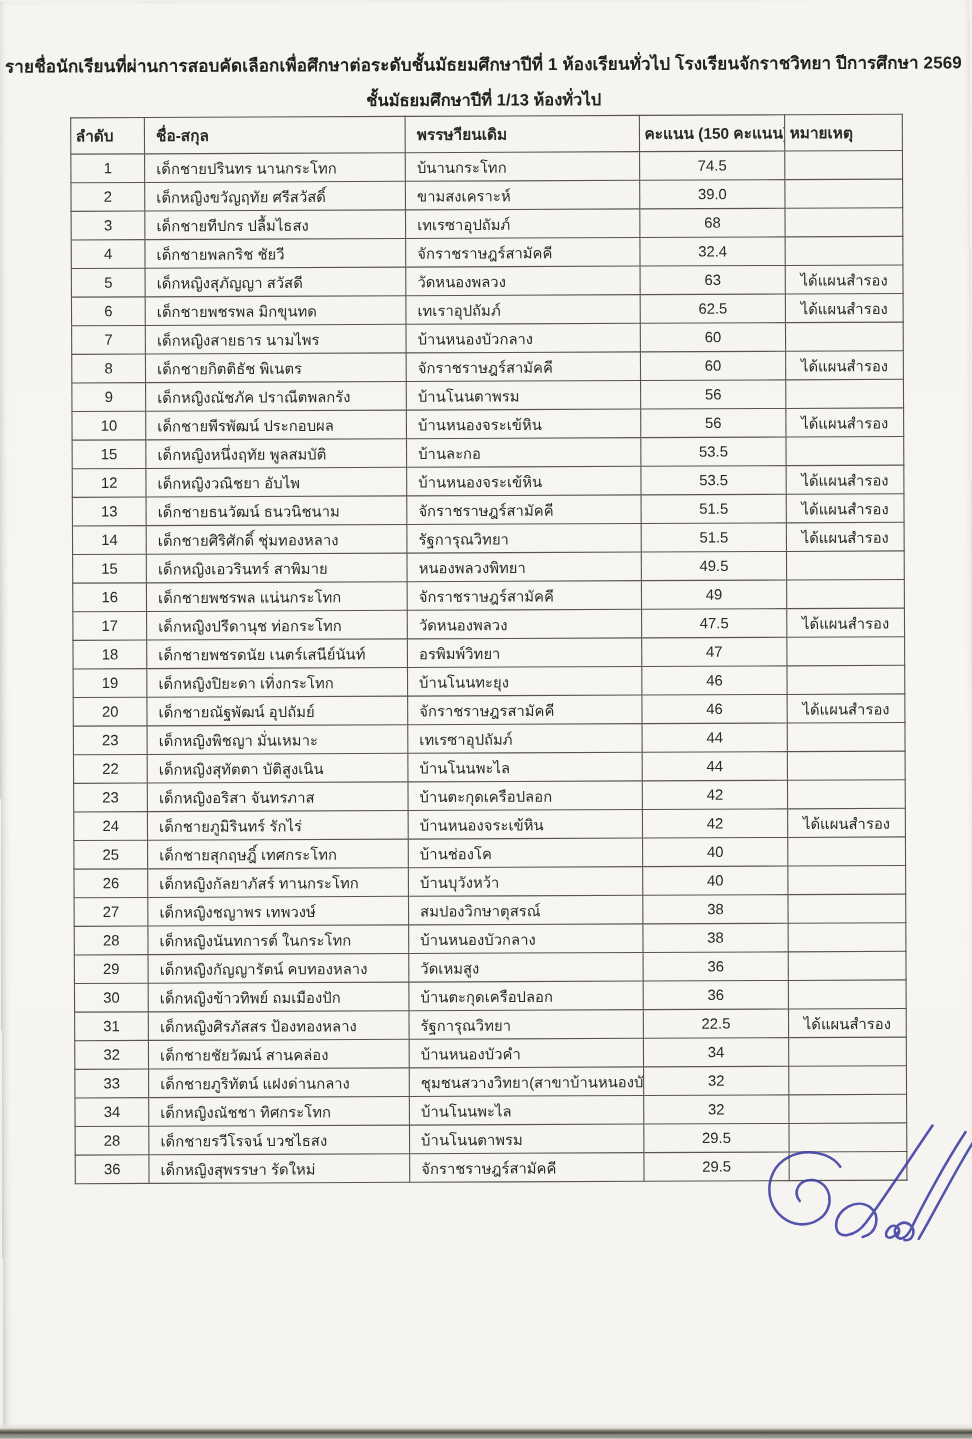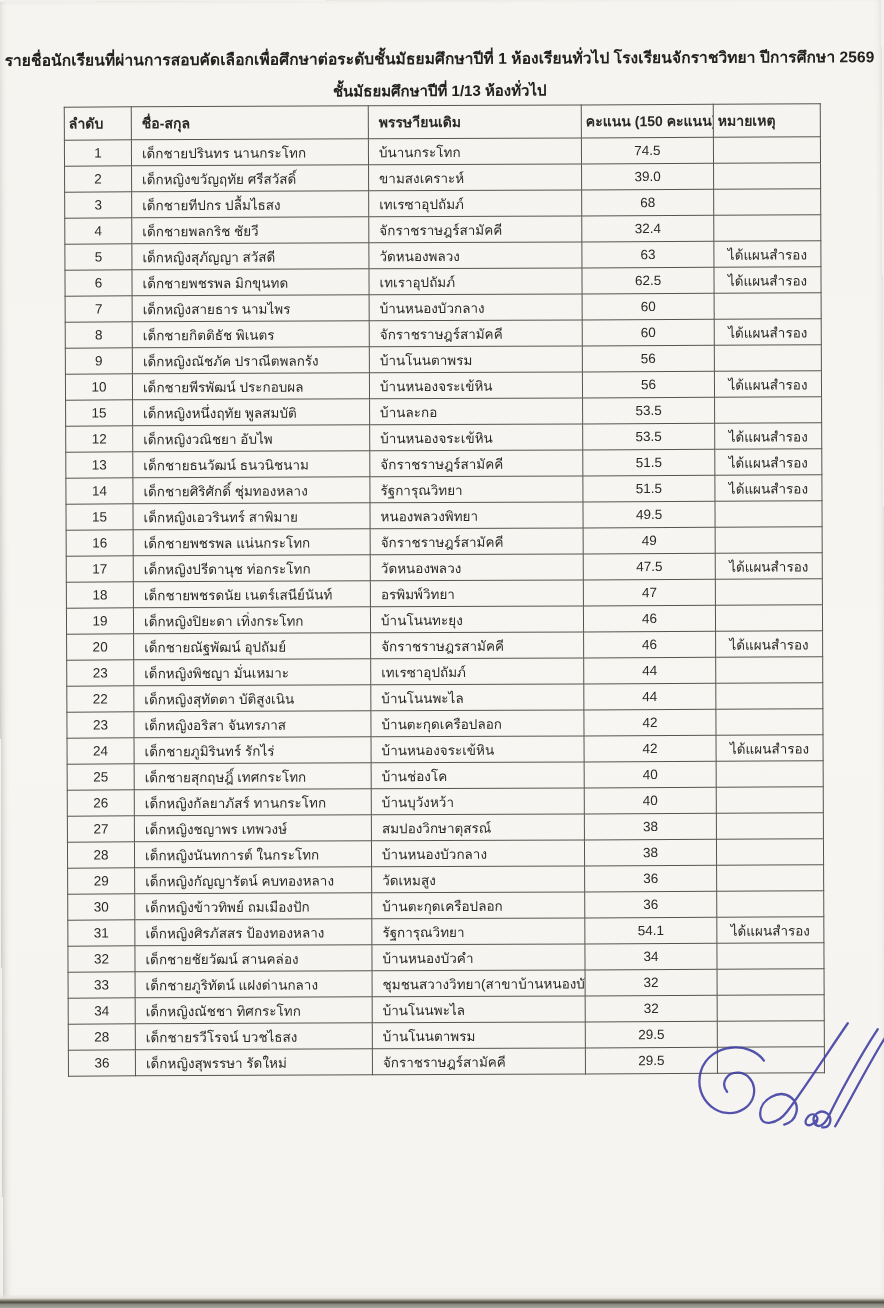--- a/index.html
+++ b/index.html
@@ -286,21 +286,21 @@
           <td>30</td>
           <td>เด็กหญิงข้าวทิพย์ ถมเมืองปัก</td>
           <td>บ้านตะกุดเครือปลอก</td>
           <td>36</td>
           <td></td>
         </tr>
         <tr>
           <td>31</td>
           <td>เด็กหญิงศิรภัสสร ป้องทองหลาง</td>
           <td>รัฐการุณวิทยา</td>
-          <td>54.1</td>
+          <td>22.5</td>
           <td>ได้แผนสำรอง</td>
         </tr>
         <tr>
           <td>32</td>
           <td>เด็กชายชัยวัฒน์ สานคล่อง</td>
           <td>บ้านหนองบัวคำ</td>
           <td>34</td>
           <td></td>
         </tr>
         <tr>

